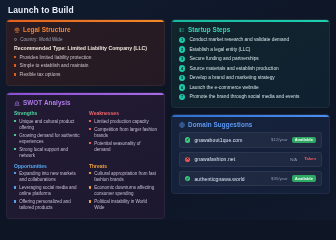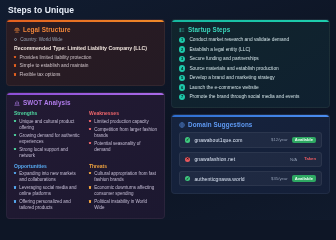--- a/index.html
+++ b/index.html
@@ -117,21 +117,21 @@
   .badge {
     font-size: 4.2px; font-weight: bold; padding: 1.2px 3px;
     border-radius: 2px; line-height: 1;
   }
   .badge.avail { background: #2ea862; color: #eafff2; }
   .badge.taken { background: transparent; color: #ef5b62; padding-right:0; }
 </style>
 </head>
 <body>
 
-<div class="page-title">Steps to Unique</div>
+<div class="page-title">Launch to Build</div>
 
 <div class="grid">
 
   <div class="col">
 
     <div class="card legal">
       <div class="card-head">
         <svg class="ic" viewBox="0 0 16 16">
           <path d="M8 1v13M3 14h10M4 4h8M4 4 1.6 9h4.8zM12 4l2.4 5H9.6z" stroke="currentColor" stroke-width="1.4" fill="none"></path>
         </svg>

